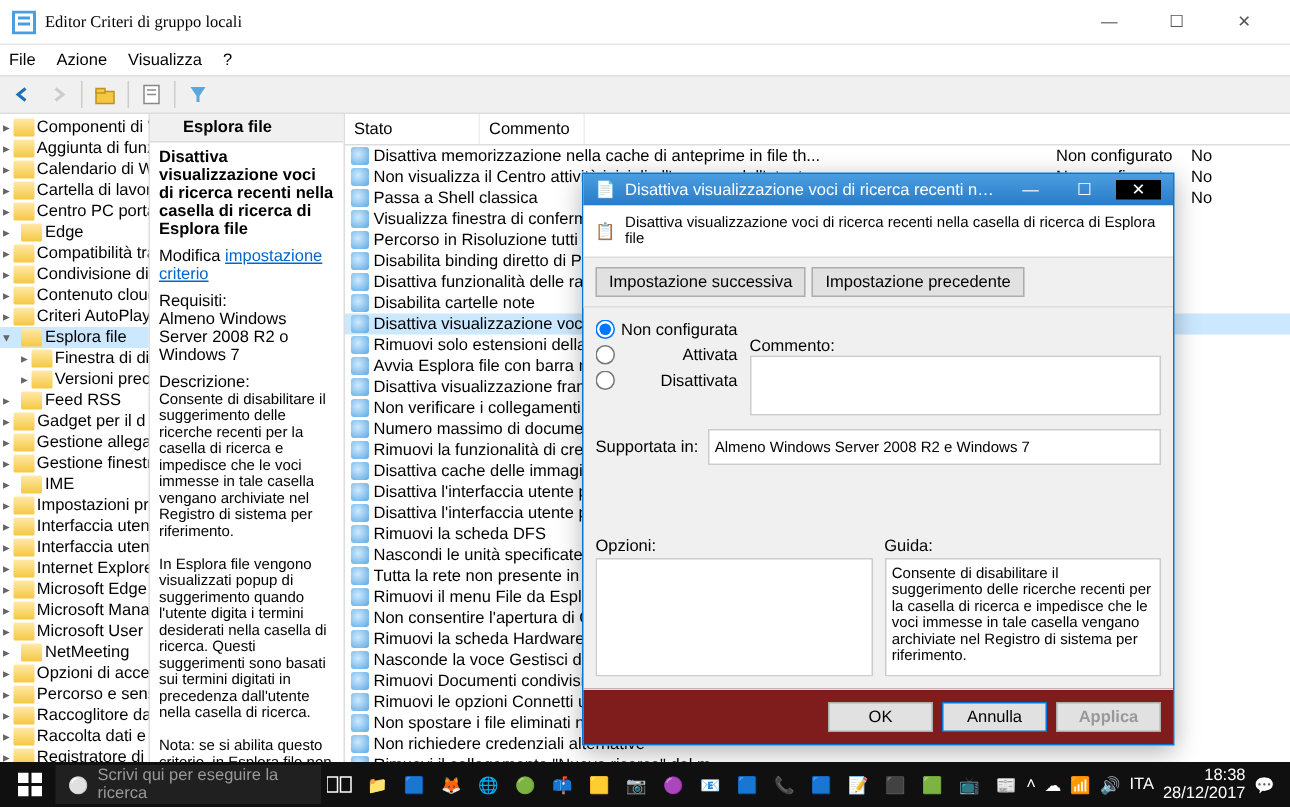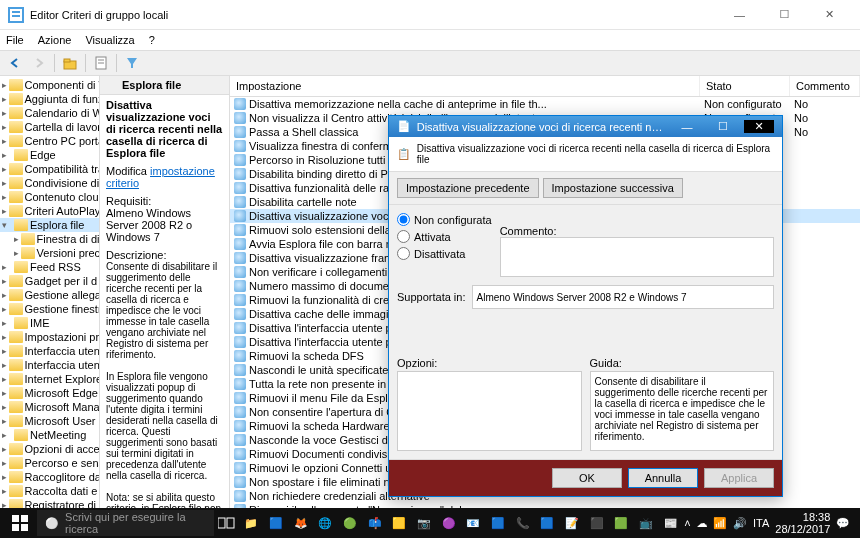--- a/index.html
+++ b/index.html
@@ -1,19 +1,19 @@
 <!DOCTYPE html>
 <html><head>
 <meta charset="utf-8">
 <style>
 * { margin: 0; padding: 0; box-sizing: border-box; font-family: "Segoe UI", Tahoma, sans-serif; font-size: 11px; }
 body { background: #fff; width: 860px; height: 538px; overflow: hidden; position: relative; }
 .titlebar { height: 30px; background: #fff; display: flex; align-items: center; padding: 0 8px; border-bottom: 1px solid #e5e5e5; }
 .titlebar .icon { width: 16px; height: 16px; margin-right: 6px; }
-.titlebar .title { flex: 1; }
+.titlebar .title { flex: 1; font-family: Liberation Serif, serif; }
 .winbtns { display: flex; gap: 0; margin-left: auto; }
 .winbtns span { width: 45px; height: 30px; display: flex; align-items: center; justify-content: center; color: #555; }
 .menubar { height: 20px; padding: 0 6px; display: flex; gap: 14px; align-items: center; color: #000; }
 .toolbar { height: 26px; background: #f0f0f0; border-top: 1px solid #ddd; border-bottom: 1px solid #ddd; display: flex; align-items: center; padding: 0 4px; gap: 2px; }
 .toolbar .tbtn { width: 22px; height: 22px; display: flex; align-items: center; justify-content: center; }
 .toolbar .sep { width: 1px; height: 18px; background: #ccc; margin: 0 2px; }
 .main { display: flex; height: calc(538px - 78px); }
 .tree { width: 100px; border-right: 1px solid #ddd; overflow: hidden; padding: 2px 0; }
 .tree-item { display: flex; align-items: center; padding: 1px 2px; white-space: nowrap; gap: 2px; }
 .tree-item .chev { width: 10px; color: #666; font-size: 9px; }
@@ -45,34 +45,34 @@
 .dialog { position: absolute; left: 388px; top: 115px; width: 395px; height: 382px; background: #f0f0f0; border: 1px solid #0078d7; box-shadow: 0 4px 16px rgba(0,0,0,0.3); display: flex; flex-direction: column; }
 .dlg-title { background: linear-gradient(#4a9ee0, #2a7bc8); color: #fff; padding: 4px 8px; display: flex; align-items: center; gap: 6px; font-size: 11px; }
 .dlg-title .t { flex: 1; white-space: nowrap; overflow: hidden; text-overflow: ellipsis; }
 .dlg-title .dbtn { width: 30px; text-align: center; }
 .dlg-title .dbtn.close { background: #000; border-radius:0;}
 .dlg-sub { background: #fff; padding: 6px 8px; border-bottom: 1px solid #ddd; display: flex; align-items: center; gap: 6px; }
 .dlg-nav { padding: 6px 8px; display: flex; gap: 4px; background:#f0f0f0; border-bottom:1px solid #ddd;}
 .dlg-nav button { padding: 3px 8px; border: 1px solid #adadad; background: #e1e1e1; font-size: 11px; }
 .dlg-body { padding: 8px; flex: 1; display: flex; flex-direction: column; gap: 6px; overflow:hidden;}
 .dlg-radios { display: flex; flex-direction: column; gap: 4px; }
-.dlg-radios label { display: flex; align-items: center; gap: 4px; }
+.dlg-radios label { display: flex; align-items: center; gap: 4px; justify-content: space-between; }
 .dlg-row { display: flex; gap: 8px; align-items: flex-start; }
 .dlg-comment { flex: 1; margin-top: 12px; }
 .dlg-comment textarea { width: 100%; height: 40px; border: 1px solid #ccc; resize: none; background:#fff;}
 .dlg-support { display: flex; gap: 6px; align-items: center; }
 .dlg-support .supbox { flex: 1; border: 1px solid #ccc; background: #fff; padding: 2px 4px; height: 24px; display:flex; align-items:center; font-size:10px;}
 .dlg-lower { display: flex; gap: 8px; flex: 1; overflow:hidden;}
 .dlg-lower .pane { flex: 1; display: flex; flex-direction: column; margin-top: 42px; }
 .dlg-lower .pane .lbl { margin-bottom: 2px; }
 .dlg-lower .pane .box { flex: 1; border: 1px solid #ccc; background: #fff; padding: 4px; font-size: 10px; overflow: hidden; }
 .dlg-foot { padding: 8px; display: flex; justify-content: flex-end; gap: 6px; border-top:1px solid #ddd; background:#7f1d1d;}
 .dlg-foot button { width: 70px; padding: 3px 0; border: 1px solid #adadad; background: #e1e1e1; font-size: 11px; }
 .dlg-foot button.default { border-color: #0078d7; }
-.dlg-foot button[disabled] { color: #999; }
+.dlg-foot button[disabled] { color: #999; font-weight: bold; }
 
 
 .taskbar { position: absolute; bottom: 0; left: 0; right: 0; height: 30px; background: #101010; display: flex; align-items: center; padding: 0 4px; gap: 2px; }
 .taskbar .start { width: 36px; height: 30px; display: flex; align-items: center; justify-content: center; color: #fff; font-size: 14px; }
 .taskbar .search { display: flex; align-items: center; background: #202020; height: 26px; padding: 0 8px; width: 200px; color: #999; gap: 6px; font-size:11px;}
 .taskbar .tico { width: 26px; height: 30px; display: flex; align-items: center; justify-content: center; }
 .taskbar .tray { margin-left: auto; display: flex; align-items: center; gap: 6px; color: #fff; font-size: 10px; padding-right: 6px; }
 .taskbar .clock { text-align: right; line-height: 1.1; }
 svg { display:block; }
 </style>
@@ -321,21 +321,20 @@
           <div>Descrizione:</div>
           <div style="white-space:pre-line;font-size:10px;">Consente di disabilitare il suggerimento delle ricerche recenti per la casella di ricerca e impedisce che le voci immesse in tale casella vengano archiviate nel Registro di sistema per riferimento.
 
 In Esplora file vengono visualizzati popup di suggerimento quando l'utente digita i termini desiderati nella casella di ricerca. Questi suggerimenti sono basati sui termini digitati in precedenza dall'utente nella casella di ricerca.
 
 Nota: se si abilita questo criterio, in Esplora file non verranno visualizzati popup di suggerimento quando l'utente digita i termini desiderati nella casella di ricerca e non verranno archiviate per riferimento nel Registro di sistema le voci immesse in tale casella. Se l'utente digita una proprietà, verranno visualizzati i valori corrispondenti a tale proprietà ma i dati non verranno salvati nel Registro di sistema o visualizzati in occasione del successivo accesso dell'utente alla casella di ricerca.</div>
         </div>
     </div>
     <div class="listpane">
       <div class="listhead">
-        <div class="col-setting">Impostazione</div>
         <div class="col-state">Stato</div>
         <div class="col-comment">Commento</div>
       </div>
       <div class="listbody" id="listbody">
           <div class="listrow">
             <div class="c1">
               <span class="sico"></span>
               <span>Disattiva memorizzazione nella cache di anteprime in file th...</span>
             </div>
             <div class="c2">Non configurato</div>
@@ -588,22 +587,22 @@
     <span class="t">Disattiva visualizzazione voci di ricerca recenti nella casella di ricerca di Esplora file</span>
     <span class="dbtn">—</span>
     <span class="dbtn">☐</span>
     <span class="dbtn close">✕</span>
   </div>
   <div class="dlg-sub">
     <span>📋</span>
     <span style="font-size:10px;">Disattiva visualizzazione voci di ricerca recenti nella casella di ricerca di Esplora file</span>
   </div>
   <div class="dlg-nav">
+    <button>Impostazione successiva</button>
     <button>Impostazione precedente</button>
-    <button>Impostazione successiva</button>
   </div>
   <div class="dlg-body">
     <div class="dlg-row">
       <div class="dlg-radios">
         <label>
             <input type="radio" name="st" checked="" style=""> 
             <span>Non configurata</span>
           </label>
         <label>
             <input type="radio" name="st" style=""> 

